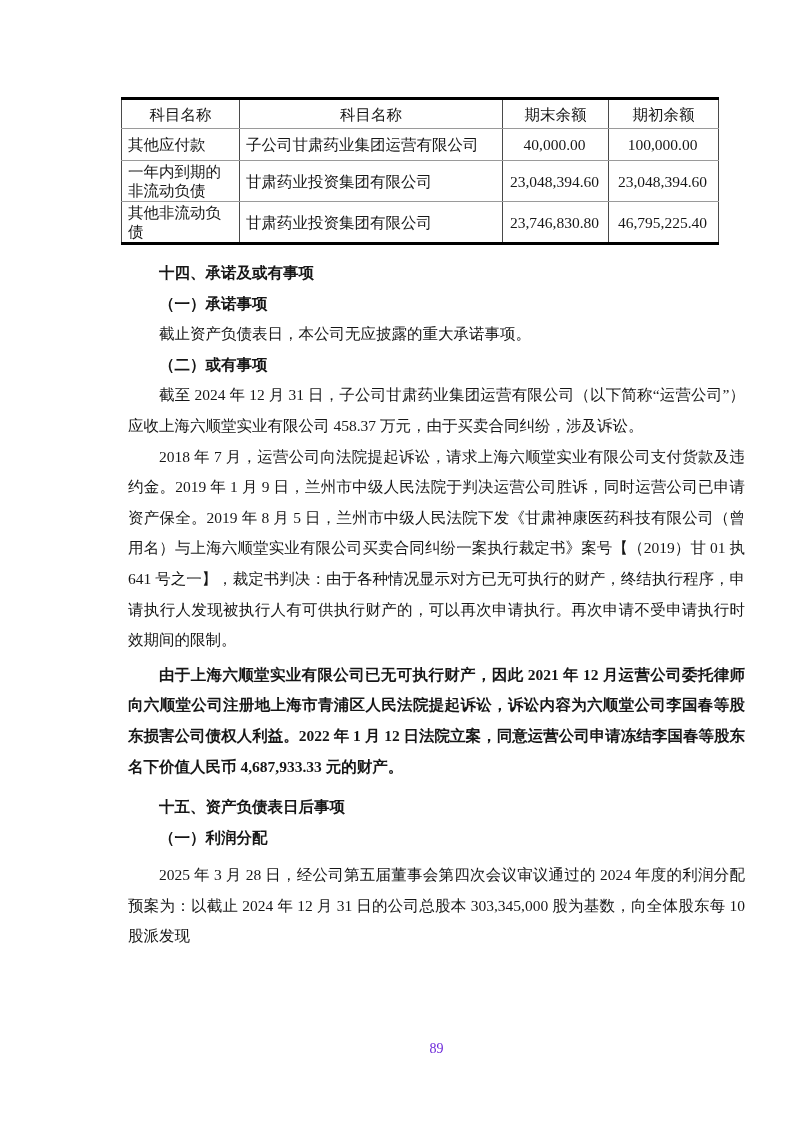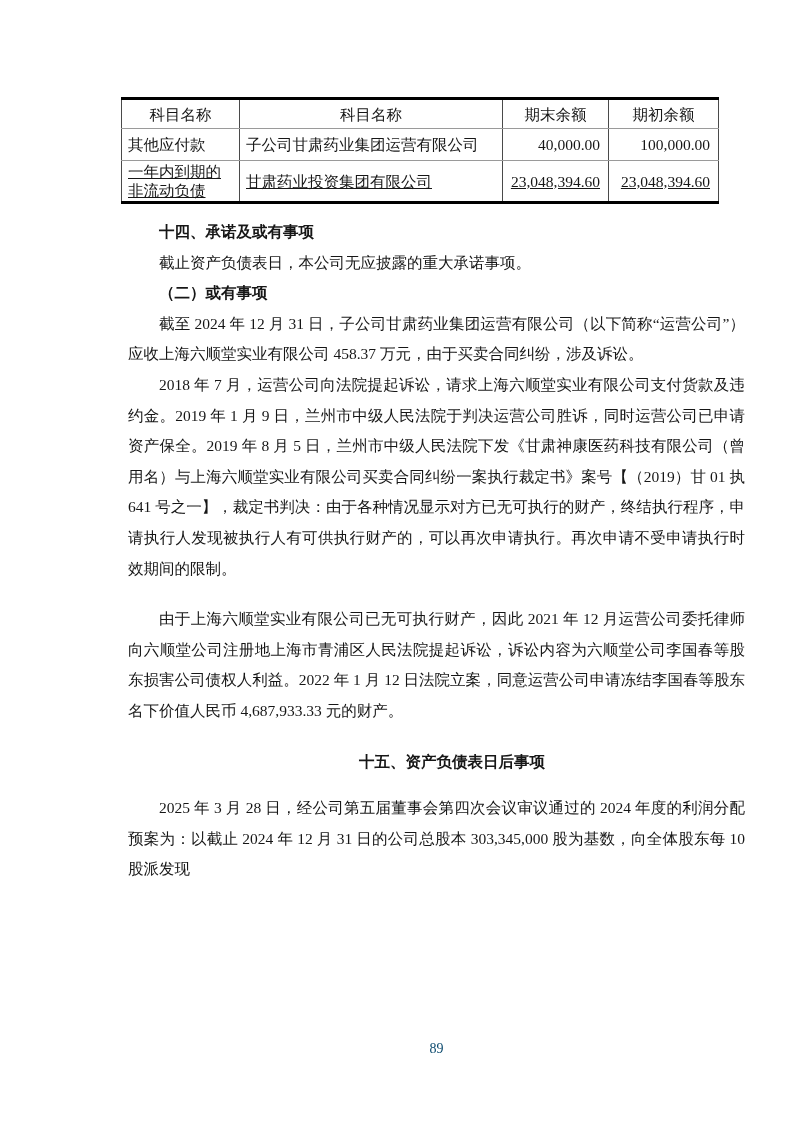--- a/index.html
+++ b/index.html
@@ -18,29 +18,29 @@
     border-top:3px solid #000;border-bottom:3px solid #000;
   }
   table.rel th, table.rel td{
     font-weight:normal;font-size:15.5px;line-height:19px;
     padding:1px 6px;vertical-align:middle;
     border-left:1px solid #4a4a4a;border-right:1px solid #4a4a4a;
     border-top:1px solid #9a9a9a;border-bottom:1px solid #9a9a9a;
     overflow:hidden;text-align:left;margin-left:12px;
   }
   table.rel th{text-align:center;}
-  table.rel td.num{text-align:right;padding-right:8px;font-variant-numeric:tabular-nums;}
-  tr.hrow{height:30px;} tr.r0{height:32px;} tr.r1{height:41px;text-decoration:underline;} tr.r2{height:27px;}
+  table.rel td.num{text-align:center;padding-right:8px;font-variant-numeric:tabular-nums;}
+  tr.hrow{height:30px;} tr.r0{height:32px;} tr.r1{height:41px;} tr.r2{height:27px;}
   .h{font-weight:bold;text-indent:31px;margin:0;text-align:left;}
-  .h15{margin-top:20px;text-align:center;}
+  .h15{margin-top:10px;}
   p.body{margin:0;text-indent:31px;}
-  p.mt4{margin-top:20px;} p.mt3{margin-top:16px;}
+  p.mt4{margin-top:4px;font-weight:bold;} p.mt3{margin-top:7px;}
   .pagenum{
     position:absolute;top:1040px;left:128px;width:617px;
-    text-align:center;font-size:14px;line-height:18px;color:#0c4a6e;
+    text-align:center;font-size:14px;line-height:18px;color:#6d28d9;
   }
 </style>
 </head>
 <body>
 
 <div class="page">
   <div class="doc">
 
     <table class="rel">
       <colgroup>
@@ -63,28 +63,36 @@
           <td>子公司甘肃药业集团运营有限公司</td>
           <td class="num">40,000.00</td>
           <td class="num">100,000.00</td>
         </tr>
         <tr class="r1">
           <td>一年内到期的非流动负债</td>
           <td>甘肃药业投资集团有限公司</td>
           <td class="num">23,048,394.60</td>
           <td class="num">23,048,394.60</td>
         </tr>
+        <tr class="r2">
+          <td>其他非流动负债</td>
+          <td>甘肃药业投资集团有限公司</td>
+          <td class="num">23,746,830.80</td>
+          <td class="num">46,795,225.40</td>
+        </tr>
       </tbody>
     </table>
 
     <div class="h">十四、承诺及或有事项</div>
+    <div class="h">（一）承诺事项</div>
     <p class="body">截止资产负债表日，本公司无应披露的重大承诺事项。</p>
     <div class="h">（二）或有事项</div>
     <p class="body">截至 2024 年 12 月 31 日，子公司甘肃药业集团运营有限公司（以下简称“运营公司”）应收上海六顺堂实业有限公司 458.37 万元，由于买卖合同纠纷，涉及诉讼。</p>
     <p class="body">2018 年 7 月，运营公司向法院提起诉讼，请求上海六顺堂实业有限公司支付货款及违约金。2019 年 1 月 9 日，兰州市中级人民法院于判决运营公司胜诉，同时运营公司已申请资产保全。2019 年 8 月 5 日，兰州市中级人民法院下发《甘肃神康医药科技有限公司（曾用名）与上海六顺堂实业有限公司买卖合同纠纷一案执行裁定书》案号【（2019）甘 01 执 641 号之一】，裁定书判决：由于各种情况显示对方已无可执行的财产，终结执行程序，申请执行人发现被执行人有可供执行财产的，可以再次申请执行。再次申请不受申请执行时效期间的限制。</p>
     <p class="body mt4">由于上海六顺堂实业有限公司已无可执行财产，因此 2021 年 12 月运营公司委托律师向六顺堂公司注册地上海市青浦区人民法院提起诉讼，诉讼内容为六顺堂公司李国春等股东损害公司债权人利益。2022 年 1 月 12 日法院立案，同意运营公司申请冻结李国春等股东名下价值人民币 4,687,933.33 元的财产。</p>
     <div class="h h15">十五、资产负债表日后事项</div>
+    <div class="h">（一）利润分配</div>
     <p class="body mt3">2025 年 3 月 28 日，经公司第五届董事会第四次会议审议通过的 2024 年度的利润分配预案为：以截止 2024 年 12 月 31 日的公司总股本 303,345,000 股为基数，向全体股东每 10 股派发现</p>
 
   </div>
 
   <div class="pagenum">89</div>
 </div>
 
 </body></html>

